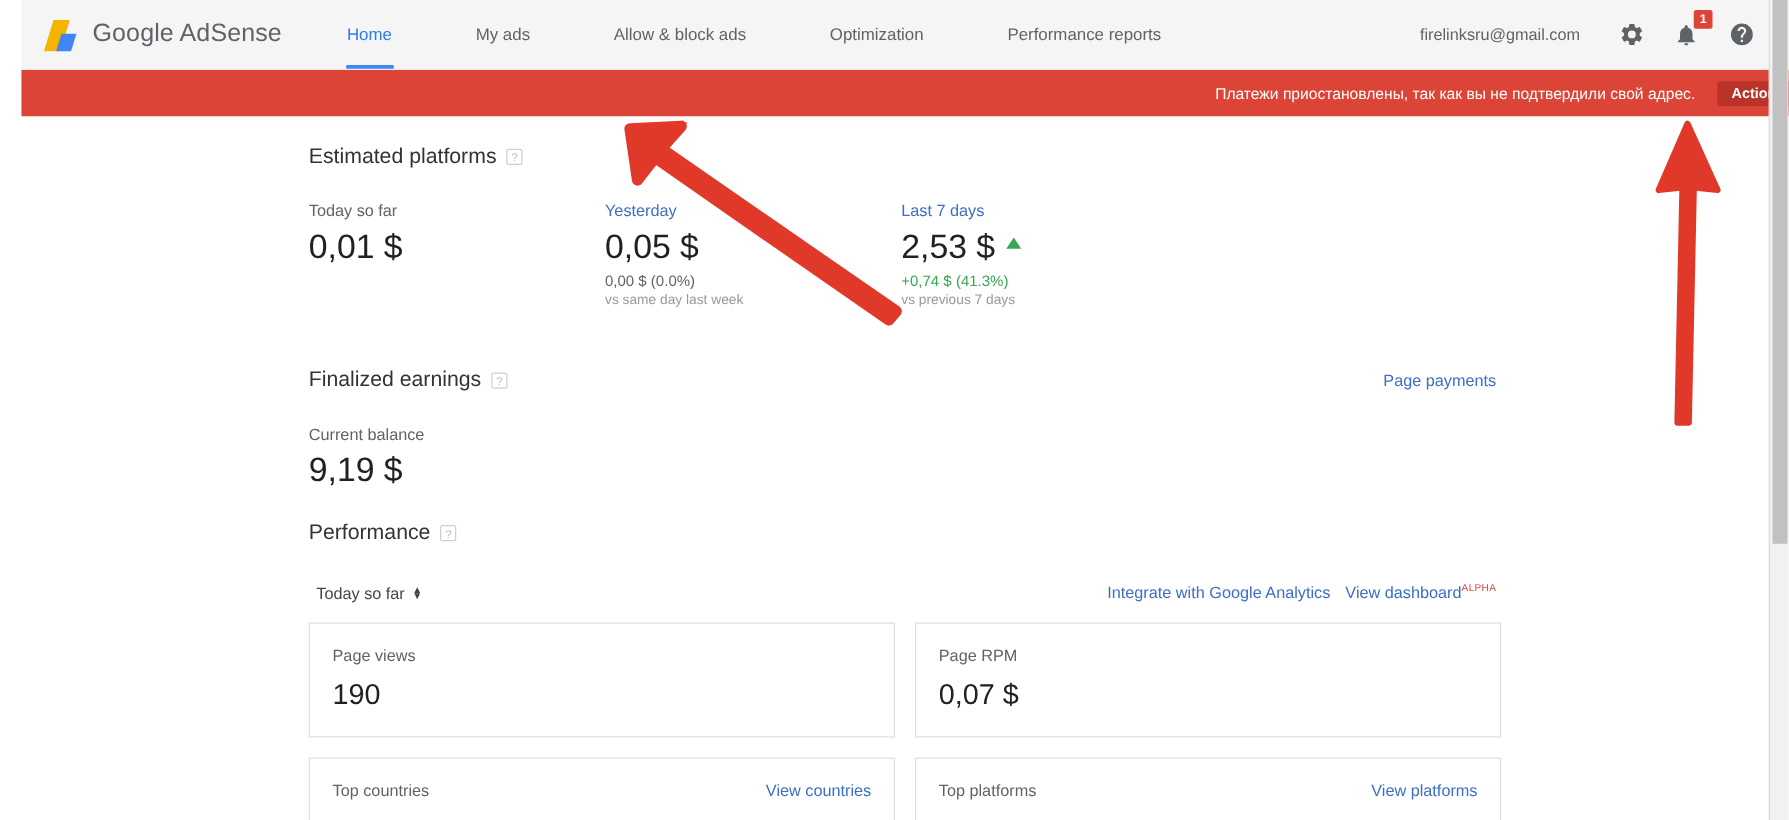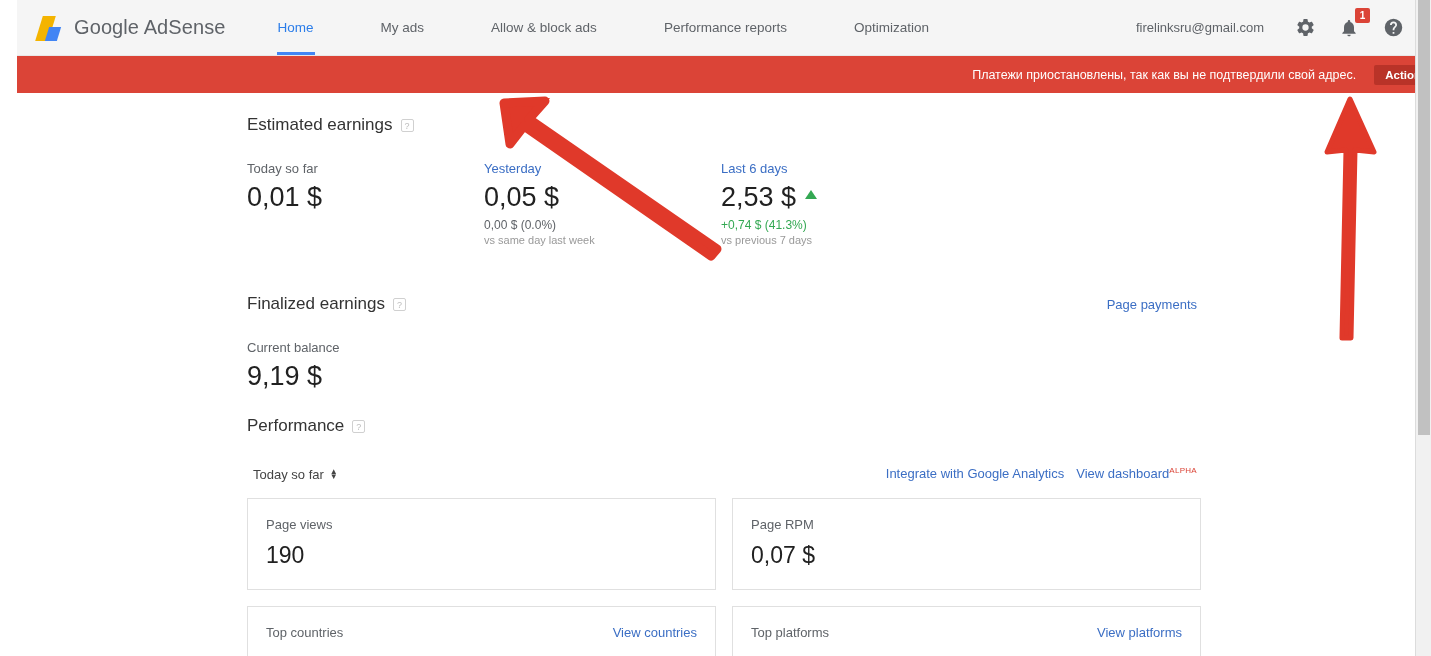--- a/index.html
+++ b/index.html
@@ -382,24 +382,24 @@
       <div class="nav-item active">
         <span>Home</span>
       </div>
       <div class="nav-item">
         <span>My ads</span>
       </div>
       <div class="nav-item">
         <span>Allow &amp; block ads</span>
       </div>
       <div class="nav-item">
+        <span>Optimization</span>
+      </div>
+      <div class="nav-item">
         <span>Performance reports</span>
-      </div>
-      <div class="nav-item">
-        <span>Optimization</span>
       </div>
     </div>
 
     <div class="topbar-right">
       <div class="account-email">firelinksru@gmail.com</div>
 
       <div class="icon-btn">
         <svg width="21" height="21" viewBox="0 0 24 24">
           <path fill="#5f6368" d="M19.14 12.94c.04-.3.06-.61.06-.94s-.02-.64-.07-.94l2.03-1.58a.49.49 0 0 0 .12-.61l-1.92-3.32a.49.49 0 0 0-.59-.22l-2.39.96c-.5-.38-1.03-.7-1.62-.94l-.36-2.54a.48.48 0 0 0-.48-.41h-3.84a.48.48 0 0 0-.47.41l-.36 2.54c-.59.24-1.13.57-1.62.94l-2.39-.96a.48.48 0 0 0-.59.22L2.74 8.87a.48.48 0 0 0 .12.61l2.03 1.58c-.05.3-.09.63-.09.94s.02.64.07.94l-2.03 1.58a.49.49 0 0 0-.12.61l1.92 3.32c.12.22.37.29.59.22l2.39-.96c.5.38 1.03.7 1.62.94l.36 2.54c.05.24.24.41.48.41h3.84c.24 0 .44-.17.47-.41l.36-2.54c.59-.24 1.13-.56 1.62-.94l2.39.96c.22.08.47 0 .59-.22l1.92-3.32a.49.49 0 0 0-.12-.61l-2-1.58zM12 15.6A3.6 3.6 0 0 1 8.4 12 3.6 3.6 0 0 1 12 8.4a3.6 3.6 0 0 1 3.6 3.6 3.6 3.6 0 0 1-3.6 3.6z"></path>
         </svg>
@@ -421,21 +421,21 @@
   </div>
 
   <div class="alert-bar">
     <span class="alert-text">Платежи приостановлены, так как вы не подтвердили свой адрес.</span>
     <span class="alert-action">Action</span>
   </div>
 
   <div class="content">
 
     <h2 class="section-title">
-      <span>Estimated earnings</span>
+      <span>Estimated platforms</span>
       <span class="help-chip">?</span>
     </h2>
 
     <div class="earnings-row">
 
       <div class="earn-col">
         <div class="earn-label">Today so far</div>
         <div class="earn-value">
           <span>0,01 $</span>
         </div>
@@ -444,21 +444,21 @@
       <div class="earn-col">
         <div class="earn-label link">Yesterday</div>
         <div class="earn-value">
           <span>0,05 $</span>
         </div>
         <div class="earn-delta">0,00 $ (0.0%)</div>
         <div class="earn-sub">vs same day last week</div>
       </div>
 
       <div class="earn-col w2">
-        <div class="earn-label link">Last 6 days</div>
+        <div class="earn-label link">Last 7 days</div>
         <div class="earn-value">
           <span>2,53 $</span>
           <span class="up-arrow"></span>
         </div>
         <div class="earn-delta pos">+0,74 $ (41.3%)</div>
         <div class="earn-sub">vs previous 7 days</div>
       </div>
 
     </div>
 

